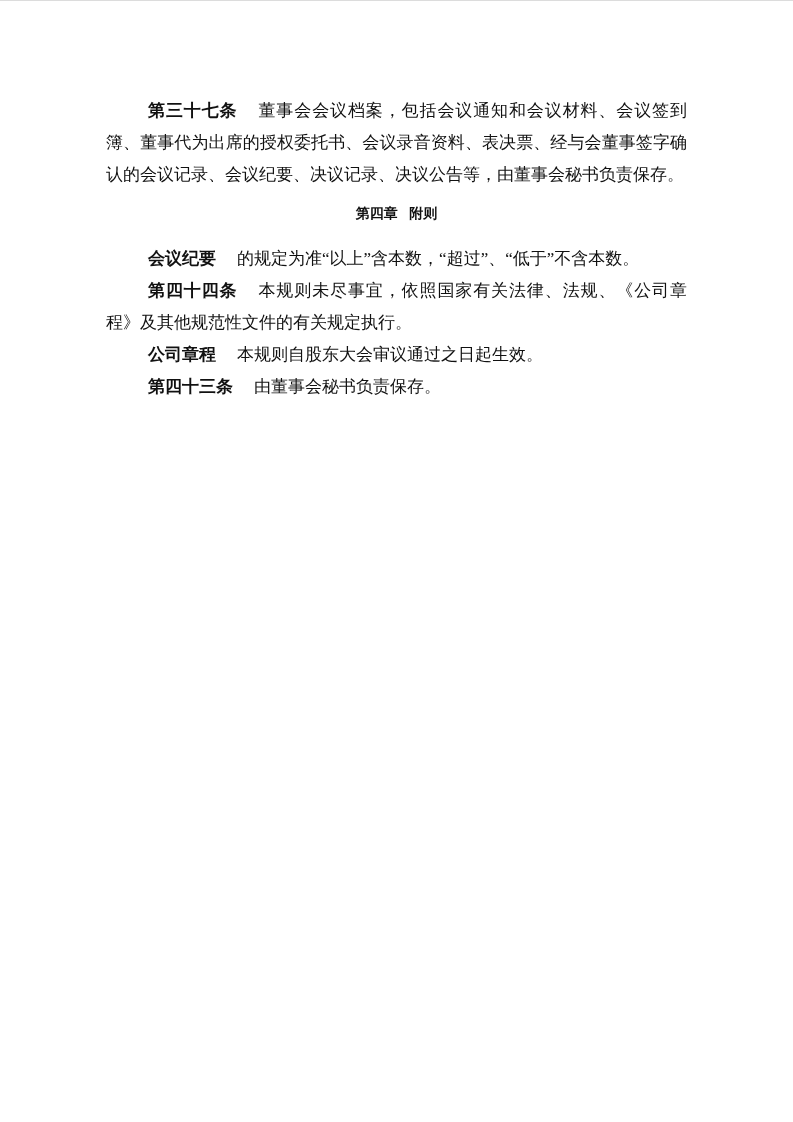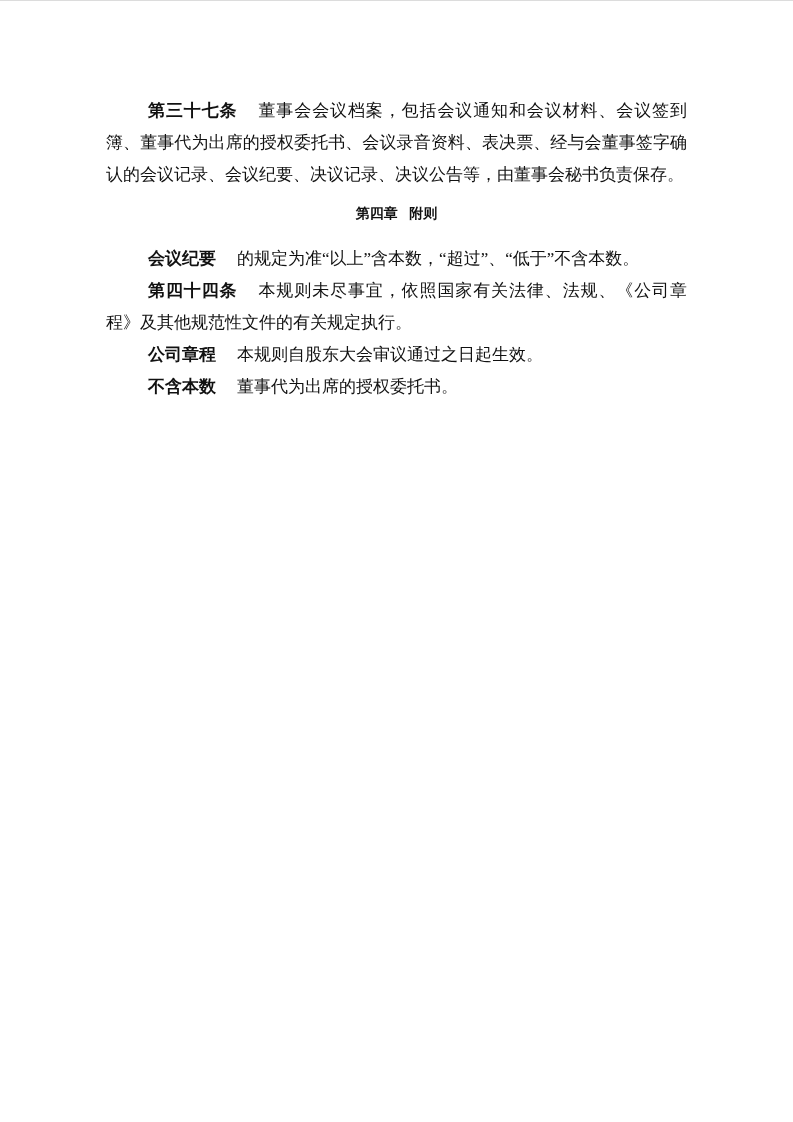--- a/index.html
+++ b/index.html
@@ -83,21 +83,21 @@
     <p>
       <span class="article-label">第四十四条</span><span>本规则未尽事宜，依照国家有关法律、法规、《公司章程》及其他规范性文件的有关规定执行。</span>
     </p>
 
 
     <p>
       <span class="article-label">公司章程</span><span>本规则自股东大会审议通过之日起生效。</span>
     </p>
 
     <p>
-      <span class="article-label">不含本数</span><span>董事代为出席的授权委托书。</span>
+      <span class="article-label">第四十三条</span><span>由董事会秘书负责保存。</span>
     </p>
 
   </div>
 
   <div class="page-footer">
     <span>9</span>
   </div>
 </div>
 
 </body></html>

